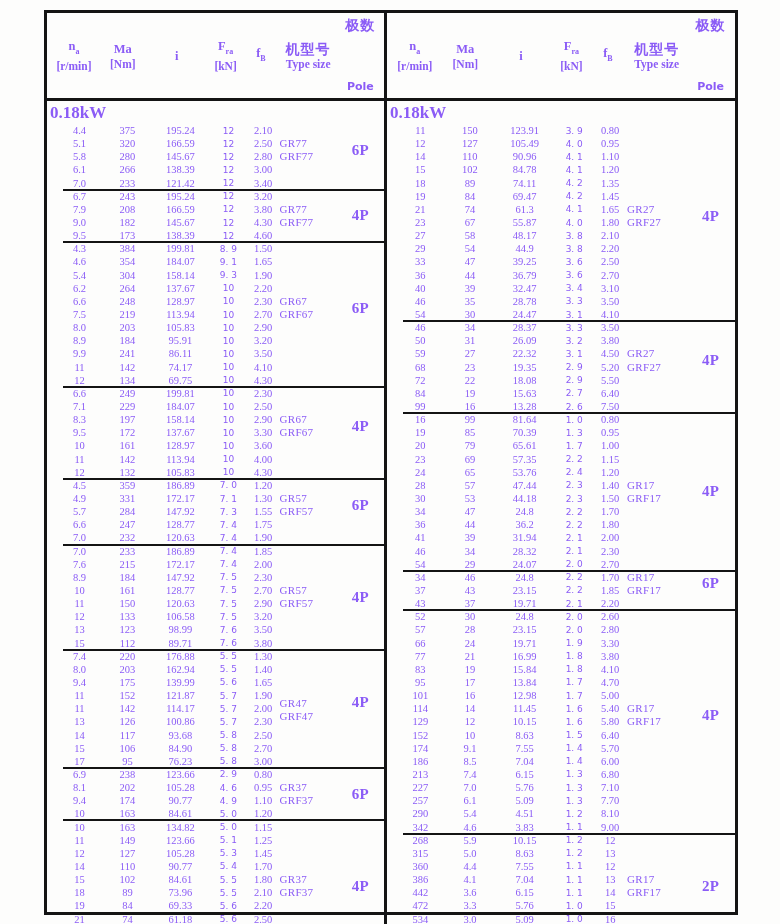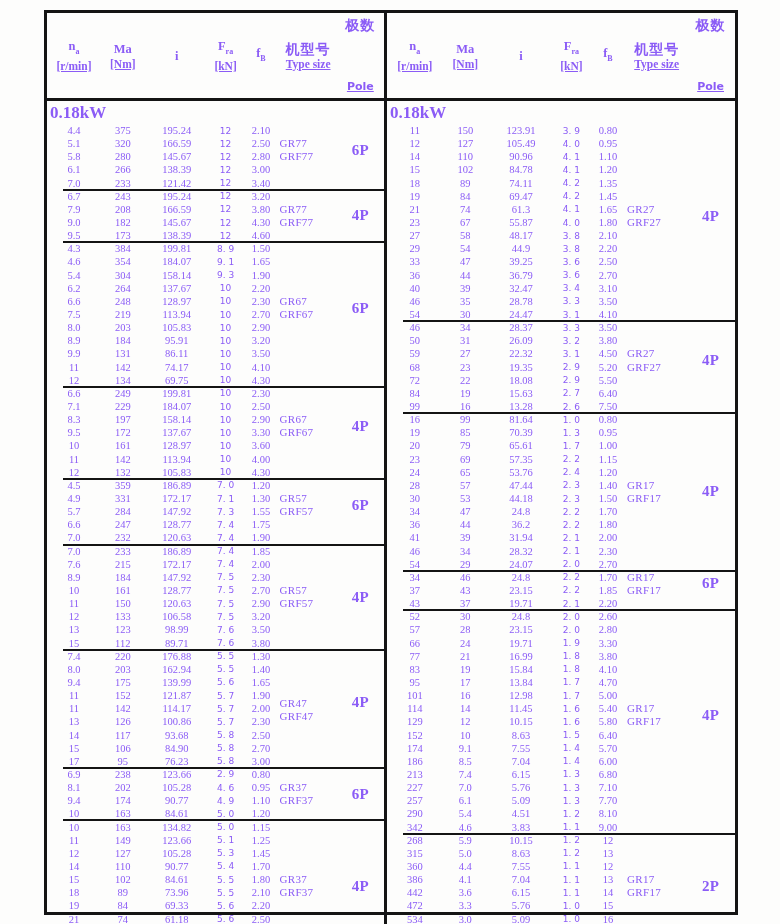--- a/index.html
+++ b/index.html
@@ -6,31 +6,31 @@
   .page{position:relative;width:780px;height:924px;background:#fdfdfc;
         font-family:"Liberation Serif",serif;color:#8b5cf6;overflow:hidden;}
   .tbl{position:absolute;left:44px;top:10px;width:694px;height:905px;
        border:3px solid #141414;box-sizing:border-box;display:flex;flex-direction:column;background:#fdfdfc;}
   .hdr-row{display:flex;border-bottom:3px solid #141414;}
   .half-hdr{display:flex;align-items:center;padding:5px 0 4px;box-sizing:border-box;}
   .half-hdr.left{width:340px;border-right:3px solid #141414;}
   .half-hdr.right{flex:1;}
   .hc{text-align:center;}
   .l1{font-weight:bold;font-size:12.5px;line-height:15px;}
-  .l2{font-weight:bold;font-size:11.5px;line-height:14px;text-decoration:underline;}
+  .l2{font-weight:bold;font-size:11.5px;line-height:14px;}
   .l1 sub{font-size:8px;}
   .cn{font-size:14px;letter-spacing:1px;}
   .sans{font-family:"DejaVu Sans",sans-serif;font-size:11px;margin-top:47px;}
   .body-row{display:flex;flex:1;justify-content:center;}
   .half{box-sizing:border-box;}
   .half.left{width:340px;border-right:3px solid #141414;}
   .half.right{flex:1;}
   .kw{font-weight:bold;font-size:17px;height:23px;line-height:23px;padding-left:3px;}
   .body{position:relative;}
-  .section{position:relative;}
+  .section{position:relative;padding-left:6px;}
   .row{display:flex;height:13.15px;align-items:center;font-size:10.5px;}
   .cell{text-align:center;box-sizing:border-box;white-space:pre;}
   .c-na{width:16%;}
   .c-ma{width:13%;}
   .c-i{width:19%;}
   .c-fra{width:10%;}
   .c-fb{width:11%;}
   .c-type{width:17%;}
   .c-pole{width:14%;}
   .cell.c-fra{font-family:"DejaVu Sans",sans-serif;font-size:9px;}
@@ -243,21 +243,21 @@
               </div>
               <div class="row">
                 <div class="cell c-na">8.9</div>
                 <div class="cell c-ma">184</div>
                 <div class="cell c-i">95.91</div>
                 <div class="cell c-fra">10</div>
                 <div class="cell c-fb">3.20</div>
               </div>
               <div class="row">
                 <div class="cell c-na">9.9</div>
-                <div class="cell c-ma">131</div>
+                <div class="cell c-ma">241</div>
                 <div class="cell c-i">86.11</div>
                 <div class="cell c-fra">10</div>
                 <div class="cell c-fb">3.50</div>
               </div>
               <div class="row">
                 <div class="cell c-na">11</div>
                 <div class="cell c-ma">142</div>
                 <div class="cell c-i">74.17</div>
                 <div class="cell c-fra">10</div>
                 <div class="cell c-fb">4.10</div>

